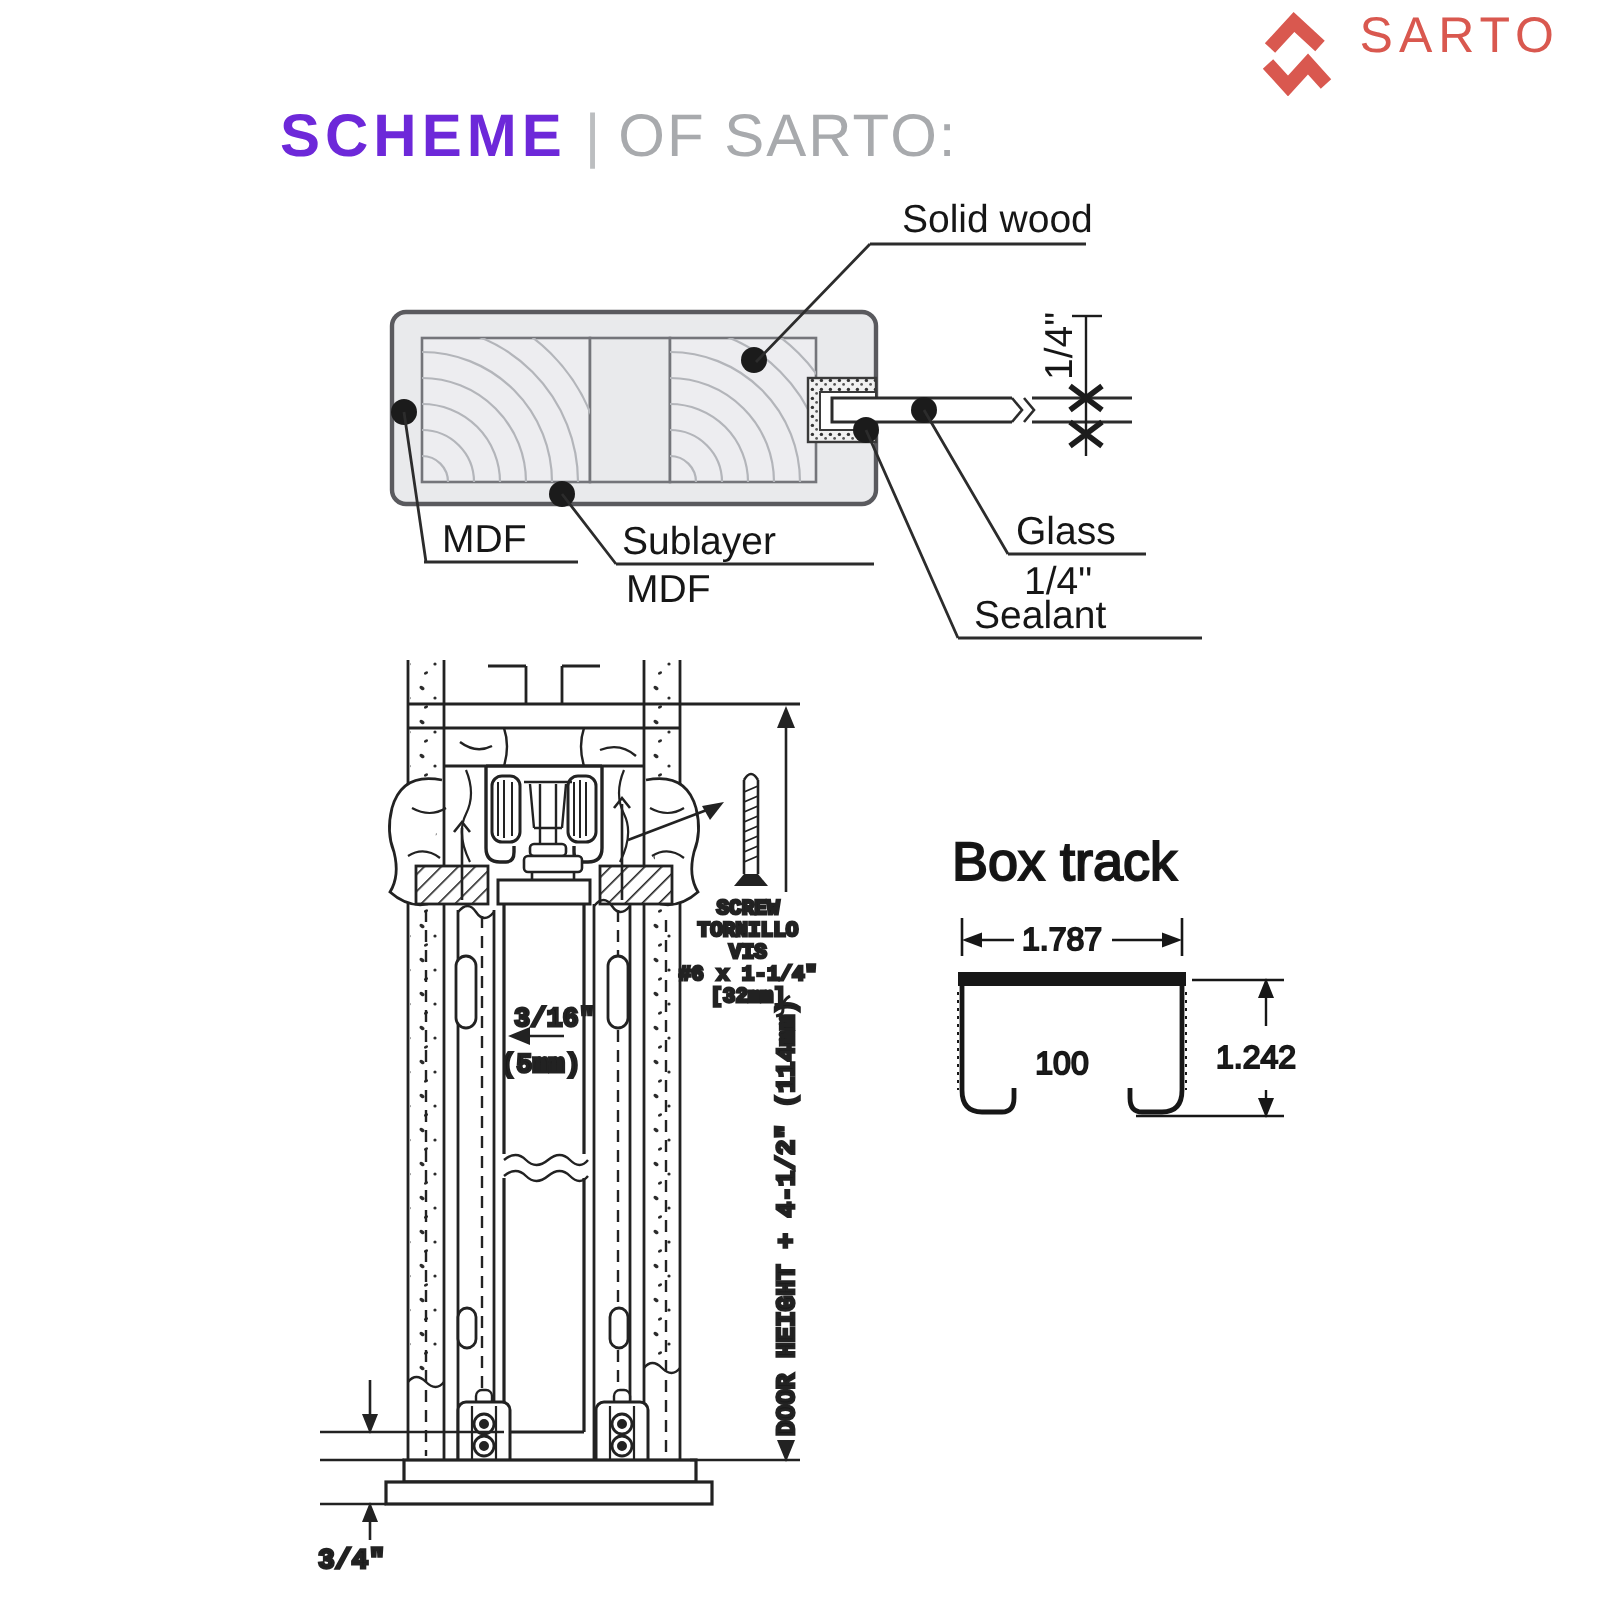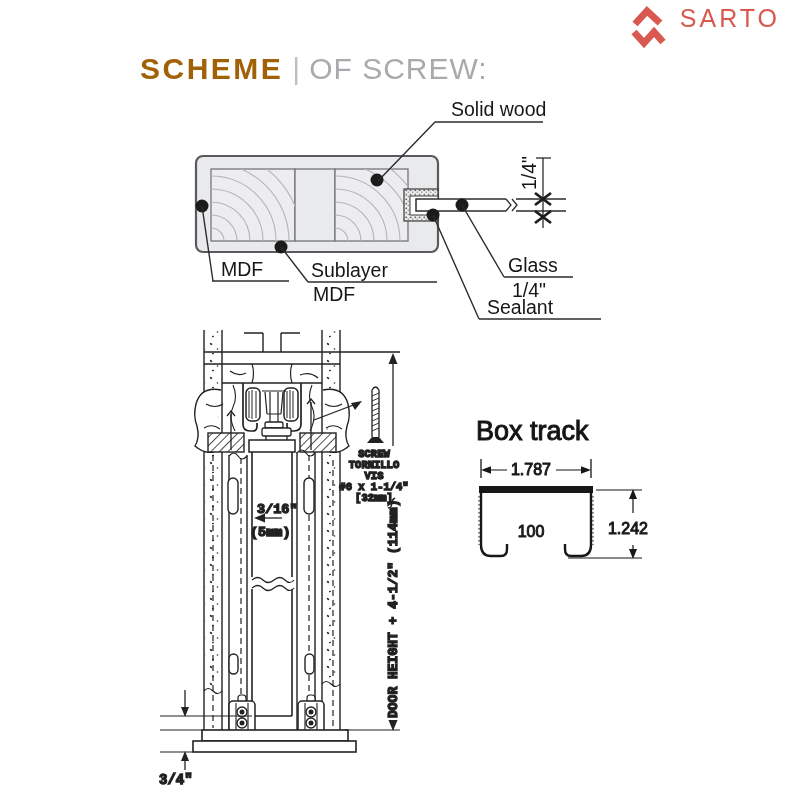--- a/index.html
+++ b/index.html
@@ -1,40 +1,40 @@
 <!DOCTYPE html>
 <html><head>
 <meta charset="utf-8">
 <style>
   html,body{margin:0;padding:0;background:#fff;}
   #page{position:relative;width:800px;height:800px;background:#ffffff;overflow:hidden;
         font-family:"Liberation Sans",sans-serif;}
   
   #title{position:absolute;left:140px;top:52px;display:flex;align-items:baseline;white-space:nowrap;}
-  #title .bold{font-size:30px;font-weight:700;letter-spacing:2.5px;color:#a16207;}
+  #title .bold{font-size:30px;font-weight:700;letter-spacing:2.5px;color:#6d28d9;}
   #title .sep{font-size:30px;font-weight:300;color:#bcbec0;margin:0 9px;}
   #title .light{font-size:30px;font-weight:400;letter-spacing:1px;color:#a8aaad;}
   #logo{position:absolute;right:20px;top:4px;display:flex;align-items:flex-start;}
   #logo .word{font-size:25px;font-weight:400;letter-spacing:3px;color:#d9584f;margin-left:10px;}
   
   .t-label{font-family:"Liberation Sans",sans-serif;font-size:19.5px;fill:#161616;}
   .t-cad{font-family:"Liberation Mono",monospace;font-weight:700;fill:#1a1a1a;}
   .t-dim{font-family:"Liberation Sans",sans-serif;font-size:16px;fill:#222;}
   .t-bigtitle{font-family:"Liberation Sans",sans-serif;font-size:27px;fill:#131313;}
   svg{position:absolute;left:0;top:0;}
 </style>
 </head>
 <body>
 
 <div id="page">
 
   <div id="title">
     <span class="bold">SCHEME</span>
     <span class="sep">|</span>
-    <span class="light">OF SCREW:</span>
+    <span class="light">OF SARTO:</span>
   </div>
 
   <div id="logo">
     <svg width="42" height="44" viewBox="0 0 40 44" style="position:static">
       <path d="M6,20 L18,7 L31,19" fill="none" stroke="#d9584f" stroke-width="7" stroke-linejoin="miter"></path>
       <path d="M5,28 L15,39 L25,28 L34,38" fill="none" stroke="#d9584f" stroke-width="7" stroke-linejoin="miter"></path>
     </svg>
     <span class="word">SARTO</span>
   </div>
 

